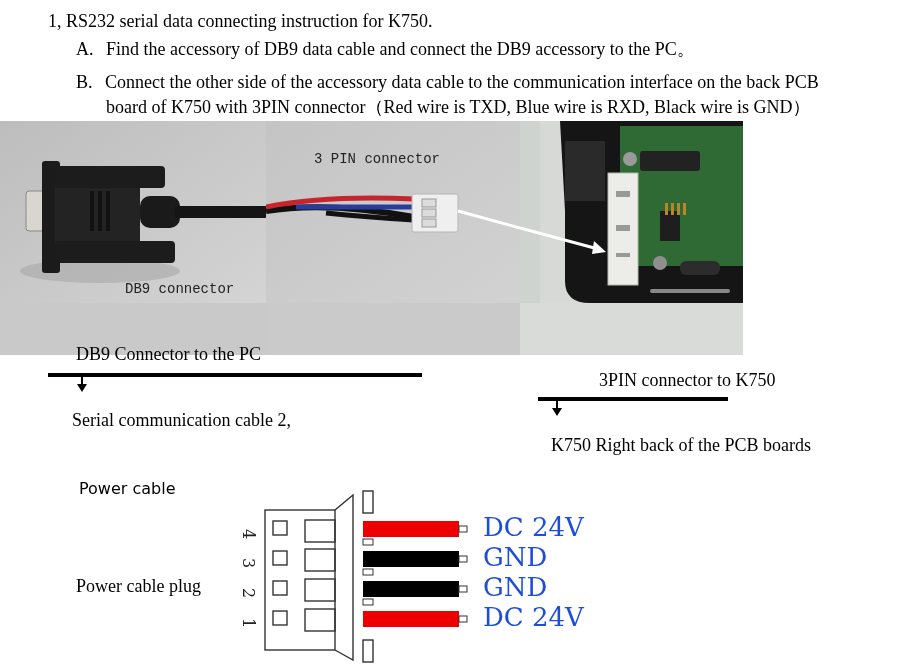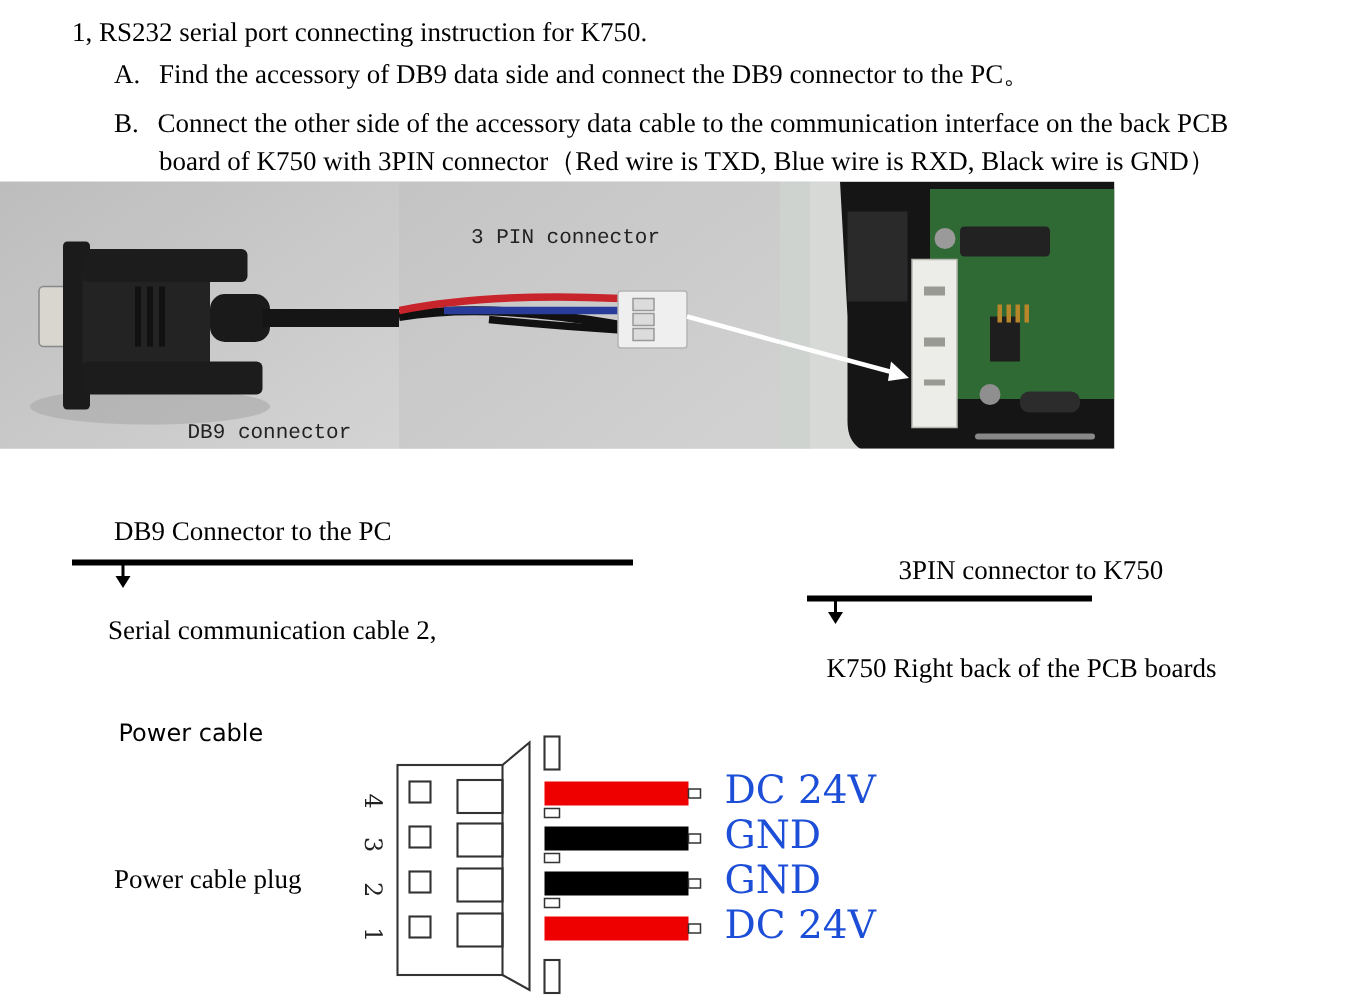--- a/index.html
+++ b/index.html
@@ -1,34 +1,34 @@
 <!DOCTYPE html>
 <html><head>
   <meta charset="utf-8">
   <style>
     html, body { margin: 0; padding: 0; background: #ffffff; }
     body { width: 914px; height: 670px; position: relative; overflow: hidden; font-family: "Liberation Serif", serif; color: #000; }
     .abs { position: absolute; }
     .serif { font-family: "Liberation Serif", serif; font-size: 18px; line-height: 22px; white-space: nowrap; }
     .sans { font-family: "DejaVu Sans", sans-serif; font-size: 16px; white-space: nowrap; margin-left: 33px; }
     .mono { font-family: "Liberation Mono", monospace; font-size: 14px; white-space: nowrap; color: #222; }
-    .photo { position: absolute; top: 121px; height: 178px; overflow: hidden; }
+    .photo { position: absolute; top: 121px; height: 234px; overflow: hidden; }
     .rule { position: absolute; height: 4px; background: #000; }
     .arrow-stem { position: absolute; width: 2px; background: #000; }
     .arrow-head { position: absolute; width: 0; height: 0; border-left: 5px solid transparent; border-right: 5px solid transparent; border-top: 8px solid #000; }
     .volt { font-family: "DejaVu Serif", serif; font-size: 26px; line-height: 30px; color: #1d4ed8; white-space: nowrap; }
   </style>
 </head>
 <body>
 
-<div class="abs serif" style="left:48px; top:10px;">1, RS232 serial port connecting instruction for K750.</div>
+<div class="abs serif" style="left:48px; top:10px;">1, RS232 serial data connecting instruction for K750.</div>
 
 <div class="abs serif" style="left:76px; top:38px;">
   <span>A.</span>
-  <span style="margin-left:8px;">Find the accessory of DB9 data side and connect the DB9 connector to the PC。</span>
+  <span style="margin-left:8px;">Find the accessory of DB9 data cable and connect the DB9 accessory to the PC。</span>
 </div>
 
 <div class="abs serif" style="left:76px; top:71px;">
   <span>B.</span>
   <span style="margin-left:8px;">Connect the other side of the accessory data cable to the communication interface on the back PCB</span>
 </div>
 <div class="abs serif" style="left:106px; top:96px;">board of K750 with 3PIN connector（Red wire is TXD, Blue wire is RXD, Black wire is GND）</div>
 
 <div class="photo" style="left:0; width:266px; background:#c9c9c9;text-align:center;">
   <svg width="266" height="182" viewBox="0 0 266 182">

